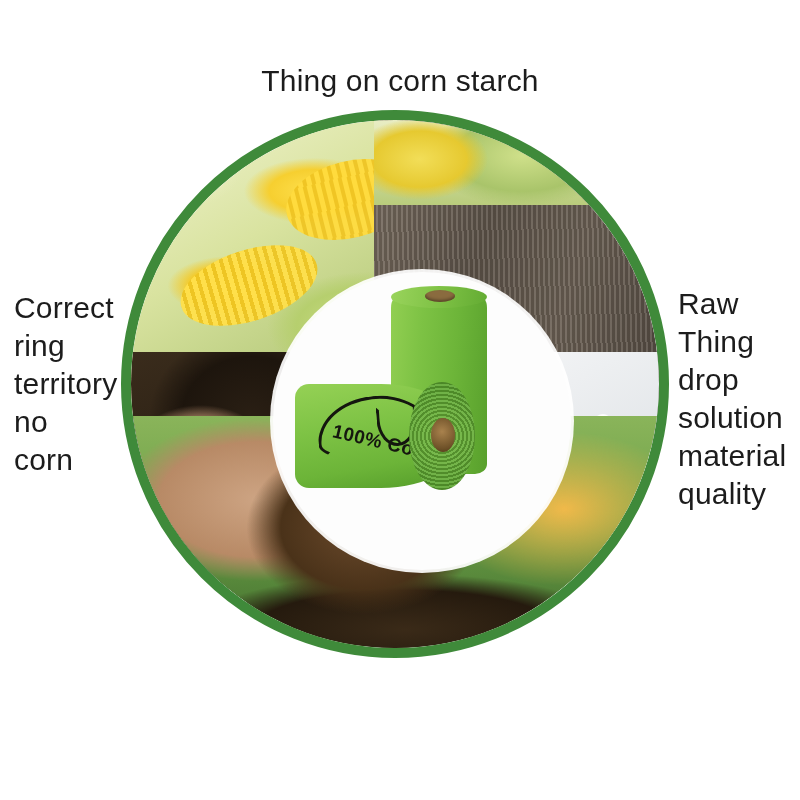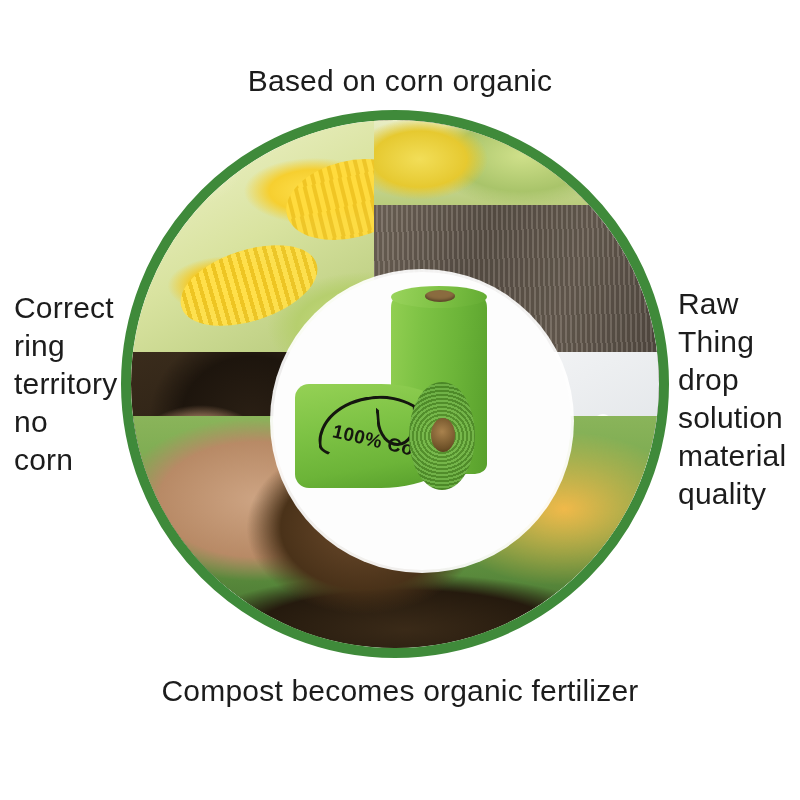--- a/index.html
+++ b/index.html
@@ -277,36 +277,35 @@
     letter-spacing: .5px;
     white-space: nowrap;
     overflow: hidden;
   }
 </style>
 </head>
 <body>
 
 <div id="stage">
 
-  <div class="caption" id="caption-top">Based on corn organic</div>
+  <div class="caption" id="caption-top">Thing on corn starch</div>
 
   <div class="caption" id="caption-left">Correct
 ring
 territory
 no
 corn</div>
 
   <div class="caption" id="caption-right">Raw
 Thing
 drop
 solution
 material
 quality</div>
 
-  <div class="caption" id="caption-bottom">Compost becomes organic fertilizer</div>
 
   <div id="ring-wrap">
     <div id="ring">
       <div id="photo-disc">
         <div class="quad" id="quad-corn"></div>
         <div class="quad" id="quad-wood"></div>
         <div class="quad" id="quad-pellets"></div>
         <div class="quad" id="quad-seedling"></div>
         <div class="quad" id="quad-compost"></div>
       </div>

